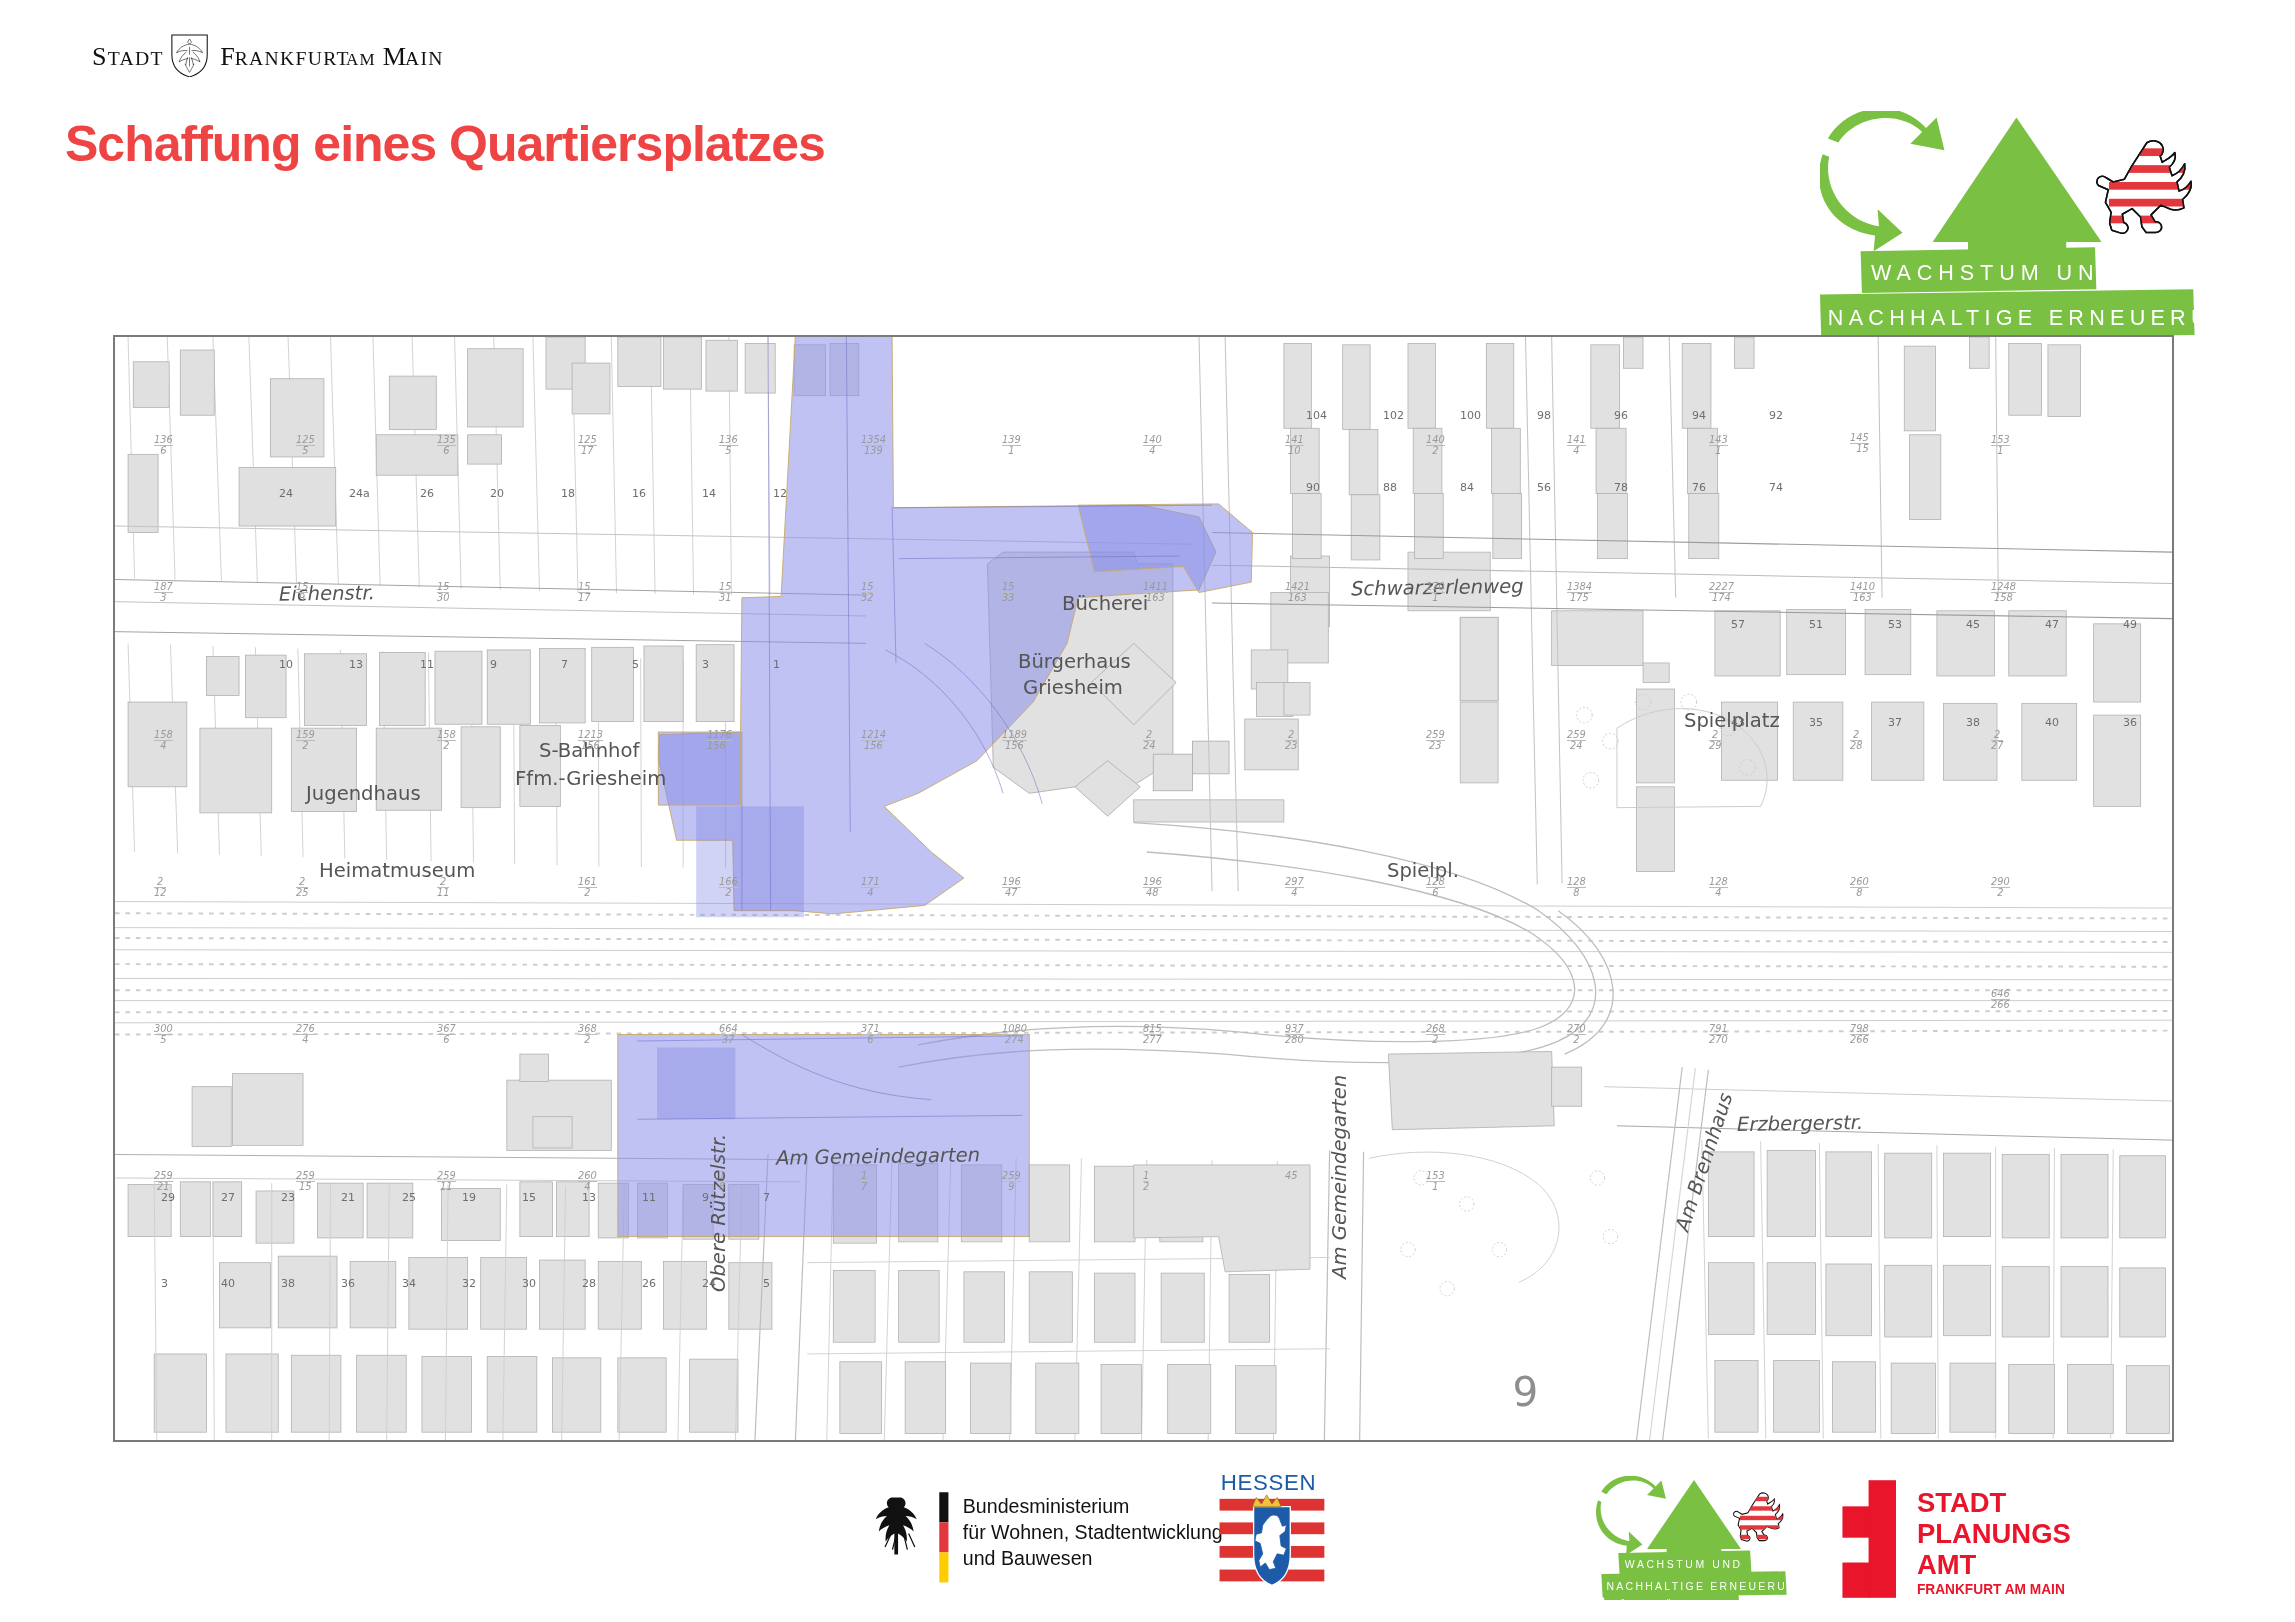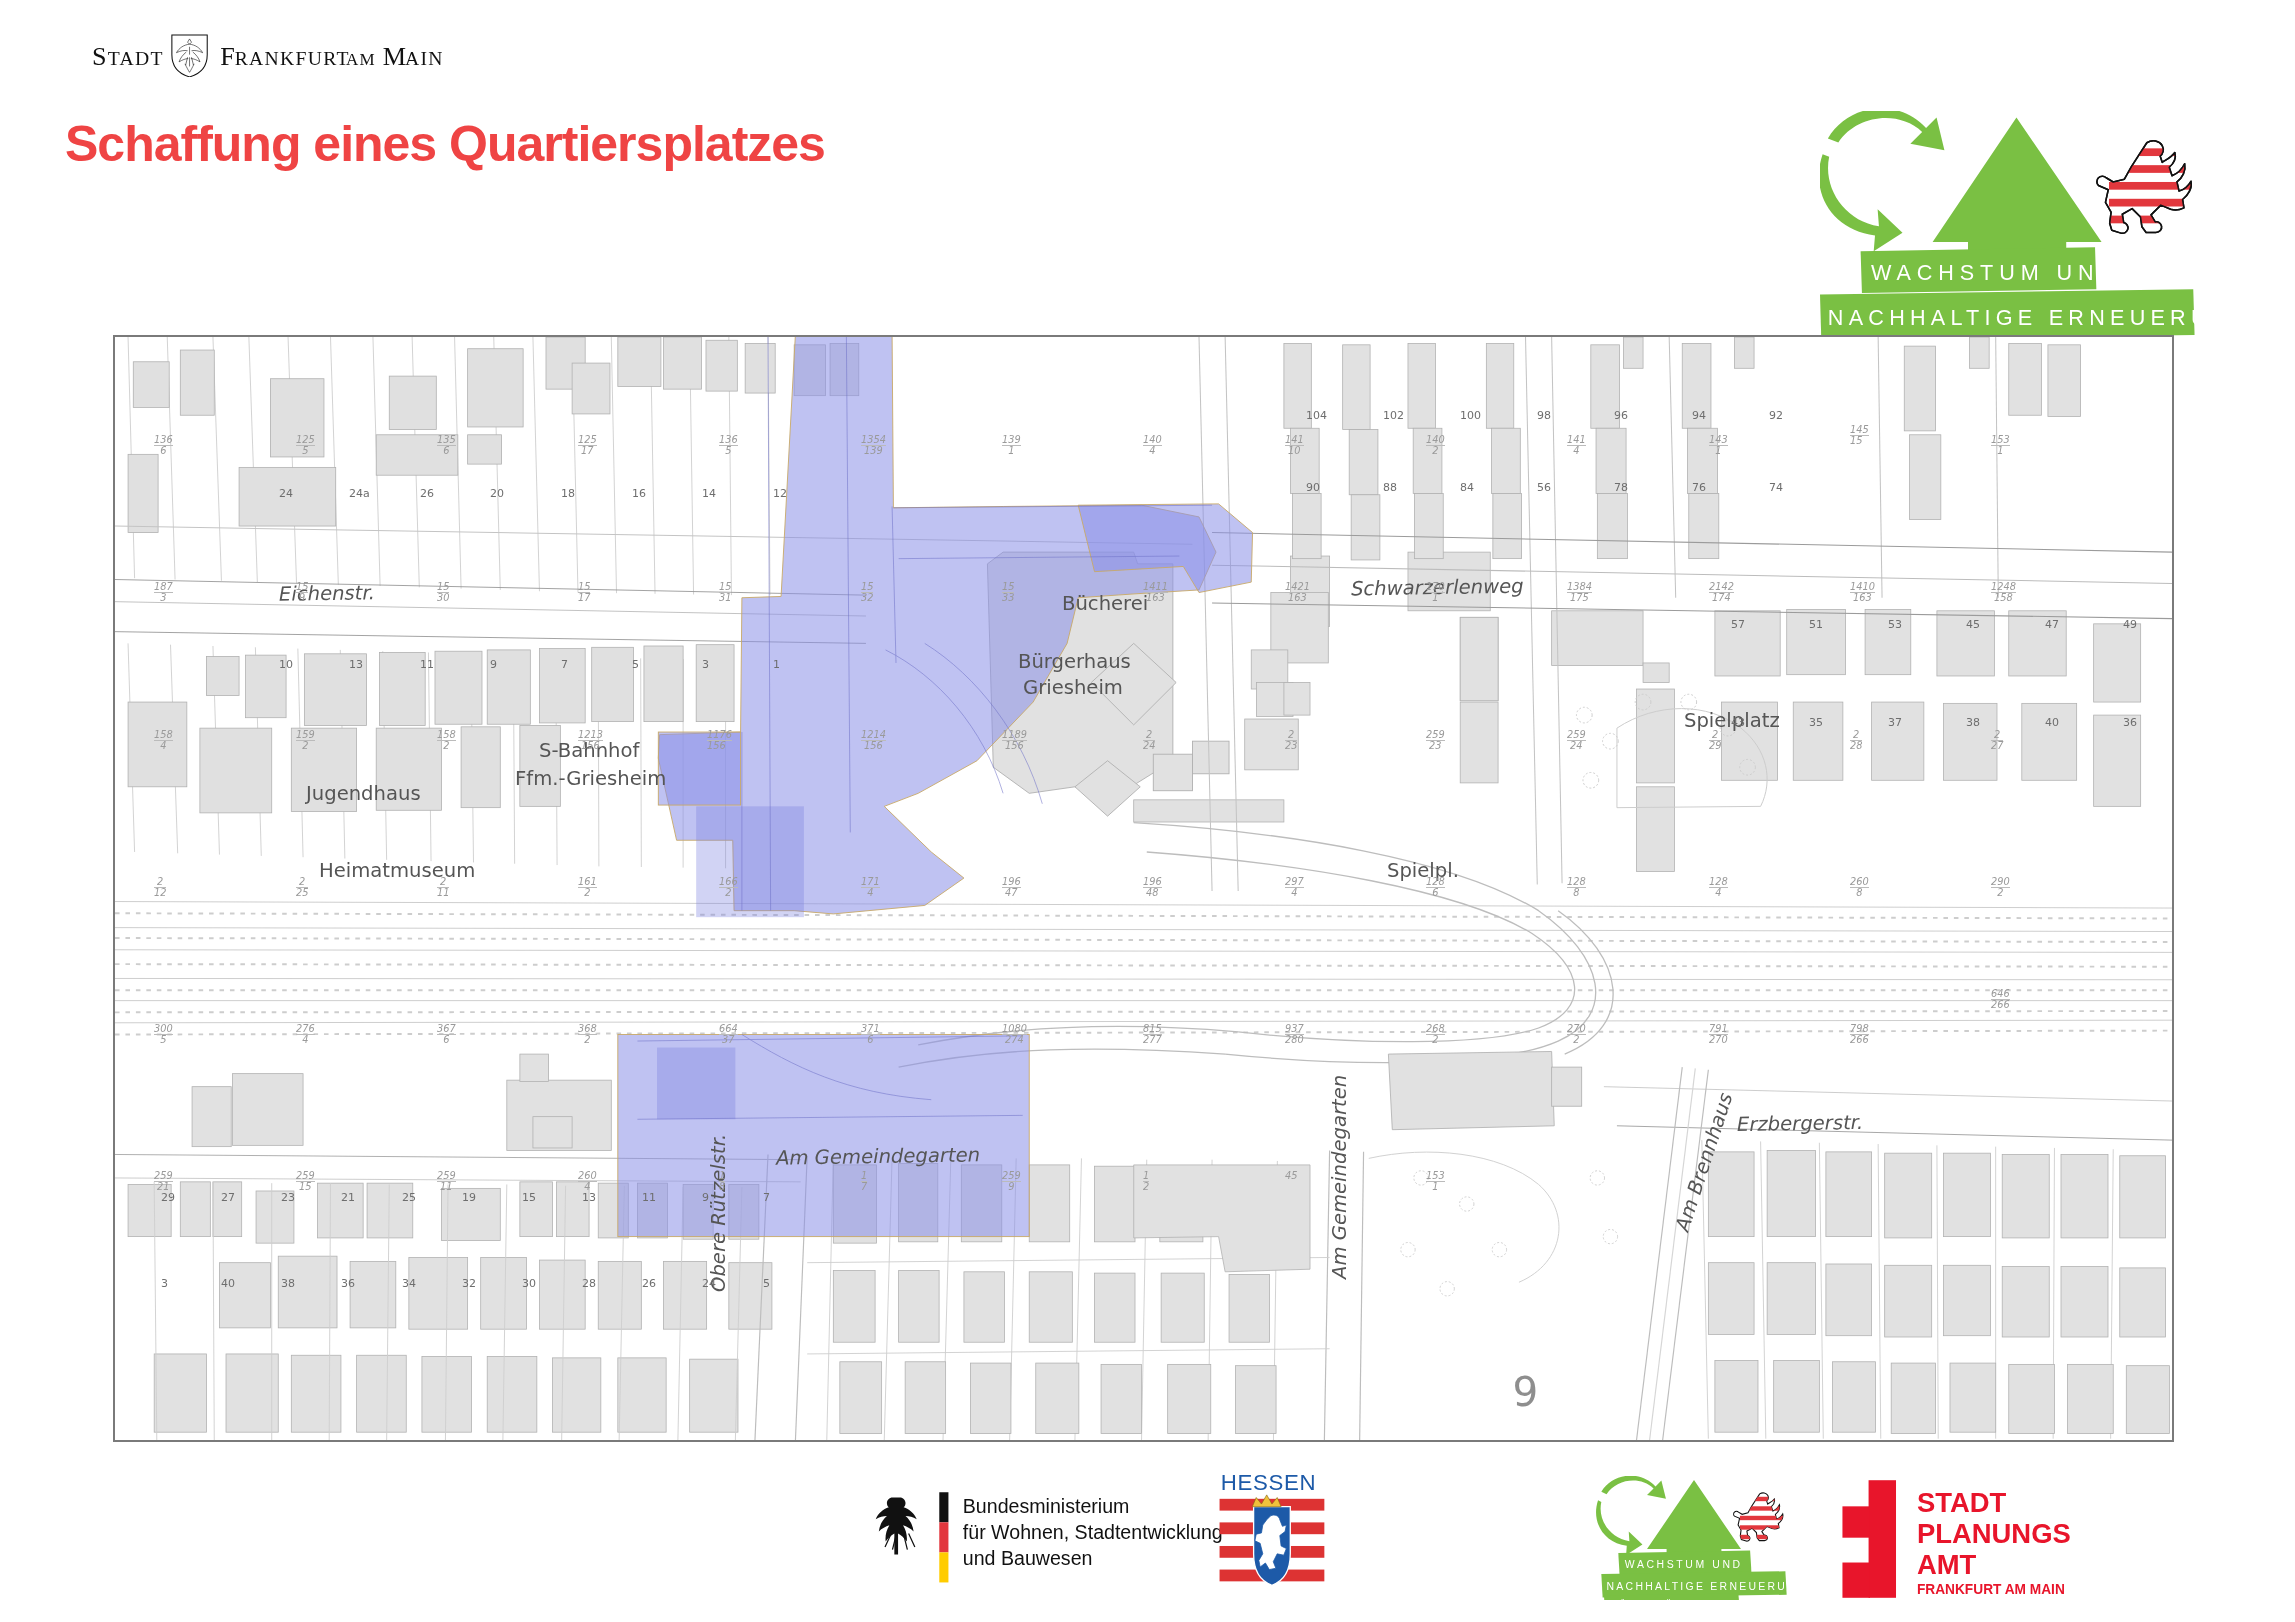--- a/index.html
+++ b/index.html
@@ -643,34 +643,34 @@
       <div class="map-label parcel-num" style="left: 322px; top: 98px; text-align: center; line-height: 1;"><span style="border-bottom:0.7px solid #bbb;display:block;">135</span><span>6</span></div>
       <div class="map-label parcel-num" style="left: 463px; top: 98px; text-align: center; line-height: 1;"><span style="border-bottom:0.7px solid #bbb;display:block;">125</span><span>17</span></div>
       <div class="map-label parcel-num" style="left: 604px; top: 98px; text-align: center; line-height: 1;"><span style="border-bottom:0.7px solid #bbb;display:block;">136</span><span>5</span></div>
       <div class="map-label parcel-num" style="left: 746px; top: 98px; text-align: center; line-height: 1;"><span style="border-bottom:0.7px solid #bbb;display:block;">1354</span><span>139</span></div>
       <div class="map-label parcel-num" style="left: 887px; top: 98px; text-align: center; line-height: 1;"><span style="border-bottom:0.7px solid #bbb;display:block;">139</span><span>1</span></div>
       <div class="map-label parcel-num" style="left: 1028px; top: 98px; text-align: center; line-height: 1;"><span style="border-bottom:0.7px solid #bbb;display:block;">140</span><span>4</span></div>
       <div class="map-label parcel-num" style="left: 1170px; top: 98px; text-align: center; line-height: 1;"><span style="border-bottom:0.7px solid #bbb;display:block;">141</span><span>10</span></div>
       <div class="map-label parcel-num" style="left: 1311px; top: 98px; text-align: center; line-height: 1;"><span style="border-bottom:0.7px solid #bbb;display:block;">140</span><span>2</span></div>
       <div class="map-label parcel-num" style="left: 1452px; top: 98px; text-align: center; line-height: 1;"><span style="border-bottom:0.7px solid #bbb;display:block;">141</span><span>4</span></div>
       <div class="map-label parcel-num" style="left: 1594px; top: 98px; text-align: center; line-height: 1;"><span style="border-bottom:0.7px solid #bbb;display:block;">143</span><span>1</span></div>
-      <div class="map-label parcel-num" style="left: 1735px; top: 88px; text-align: left; line-height: 1;"><span style="border-bottom:0.7px solid #bbb;display:block;">145</span><span>15</span></div>
+      <div class="map-label parcel-num" style="left: 1735px; top: 96px; text-align: right; line-height: 1;"><span style="border-bottom:0.7px solid #bbb;display:block;">145</span><span>15</span></div>
       <div class="map-label parcel-num" style="left: 1876px; top: 98px; text-align: center; line-height: 1;"><span style="border-bottom:0.7px solid #bbb;display:block;">153</span><span>1</span></div>
       <div class="map-label parcel-num" style="left: 39px; top: 245px; text-align: center; line-height: 1;"><span style="border-bottom:0.7px solid #bbb;display:block;">187</span><span>3</span></div>
       <div class="map-label parcel-num" style="left: 181px; top: 245px; text-align: center; line-height: 1;"><span style="border-bottom:0.7px solid #bbb;display:block;">15</span><span>9</span></div>
       <div class="map-label parcel-num" style="left: 322px; top: 245px; text-align: center; line-height: 1;"><span style="border-bottom:0.7px solid #bbb;display:block;">15</span><span>30</span></div>
       <div class="map-label parcel-num" style="left: 463px; top: 245px; text-align: center; line-height: 1;"><span style="border-bottom:0.7px solid #bbb;display:block;">15</span><span>17</span></div>
       <div class="map-label parcel-num" style="left: 604px; top: 245px; text-align: center; line-height: 1;"><span style="border-bottom:0.7px solid #bbb;display:block;">15</span><span>31</span></div>
       <div class="map-label parcel-num" style="left: 746px; top: 245px; text-align: center; line-height: 1;"><span style="border-bottom:0.7px solid #bbb;display:block;">15</span><span>32</span></div>
       <div class="map-label parcel-num" style="left: 887px; top: 245px; text-align: center; line-height: 1;"><span style="border-bottom:0.7px solid #bbb;display:block;">15</span><span>33</span></div>
       <div class="map-label parcel-num" style="left: 1028px; top: 245px; text-align: center; line-height: 1;"><span style="border-bottom:0.7px solid #bbb;display:block;">1411</span><span>163</span></div>
       <div class="map-label parcel-num" style="left: 1170px; top: 245px; text-align: center; line-height: 1;"><span style="border-bottom:0.7px solid #bbb;display:block;">1421</span><span>163</span></div>
       <div class="map-label parcel-num" style="left: 1311px; top: 245px; text-align: center; line-height: 1;"><span style="border-bottom:0.7px solid #bbb;display:block;">170</span><span>1</span></div>
       <div class="map-label parcel-num" style="left: 1452px; top: 245px; text-align: center; line-height: 1;"><span style="border-bottom:0.7px solid #bbb;display:block;">1384</span><span>175</span></div>
-      <div class="map-label parcel-num" style="left: 1594px; top: 245px; text-align: center; line-height: 1;"><span style="border-bottom:0.7px solid #bbb;display:block;">2142</span><span>174</span></div>
+      <div class="map-label parcel-num" style="left: 1594px; top: 245px; text-align: center; line-height: 1;"><span style="border-bottom:0.7px solid #bbb;display:block;">2227</span><span>174</span></div>
       <div class="map-label parcel-num" style="left: 1735px; top: 245px; text-align: center; line-height: 1;"><span style="border-bottom:0.7px solid #bbb;display:block;">1410</span><span>163</span></div>
       <div class="map-label parcel-num" style="left: 1876px; top: 245px; text-align: center; line-height: 1;"><span style="border-bottom:0.7px solid #bbb;display:block;">1248</span><span>158</span></div>
       <div class="map-label parcel-num" style="left: 39px; top: 393px; text-align: center; line-height: 1;"><span style="border-bottom:0.7px solid #bbb;display:block;">158</span><span>4</span></div>
       <div class="map-label parcel-num" style="left: 181px; top: 393px; text-align: center; line-height: 1;"><span style="border-bottom:0.7px solid #bbb;display:block;">159</span><span>2</span></div>
       <div class="map-label parcel-num" style="left: 322px; top: 393px; text-align: center; line-height: 1;"><span style="border-bottom:0.7px solid #bbb;display:block;">158</span><span>2</span></div>
       <div class="map-label parcel-num" style="left: 463px; top: 393px; text-align: center; line-height: 1;"><span style="border-bottom:0.7px solid #bbb;display:block;">1213</span><span>156</span></div>
       <div class="map-label parcel-num" style="left: 592px; top: 393px; line-height: 1;"><span style="border-bottom:0.7px solid #bbb;display:block;">1176</span><span>156</span></div>
       <div class="map-label parcel-num" style="left: 746px; top: 393px; text-align: center; line-height: 1;"><span style="border-bottom:0.7px solid #bbb;display:block;">1214</span><span>156</span></div>
       <div class="map-label parcel-num" style="left: 887px; top: 393px; text-align: center; line-height: 1;"><span style="border-bottom:0.7px solid #bbb;display:block;">1189</span><span>156</span></div>
       <div class="map-label parcel-num" style="left: 1028px; top: 393px; text-align: center; line-height: 1;"><span style="border-bottom:0.7px solid #bbb;display:block;">2</span><span>24</span></div>

